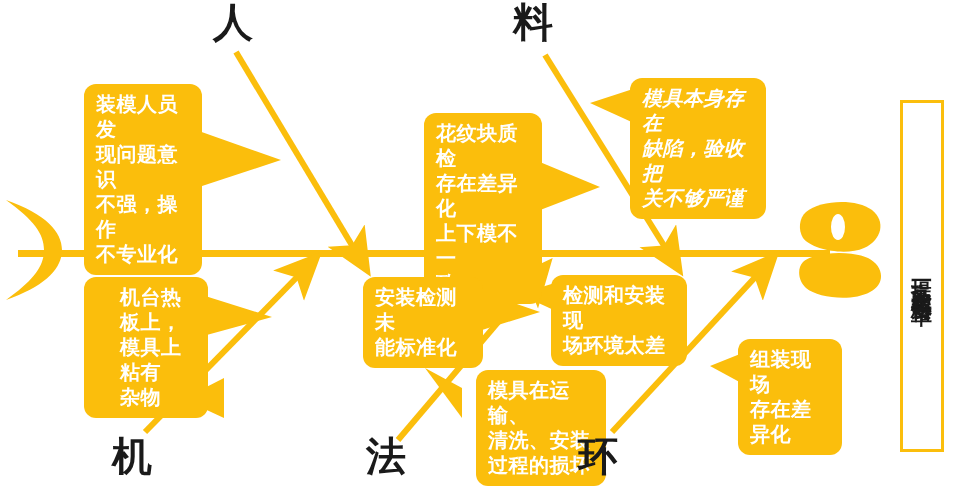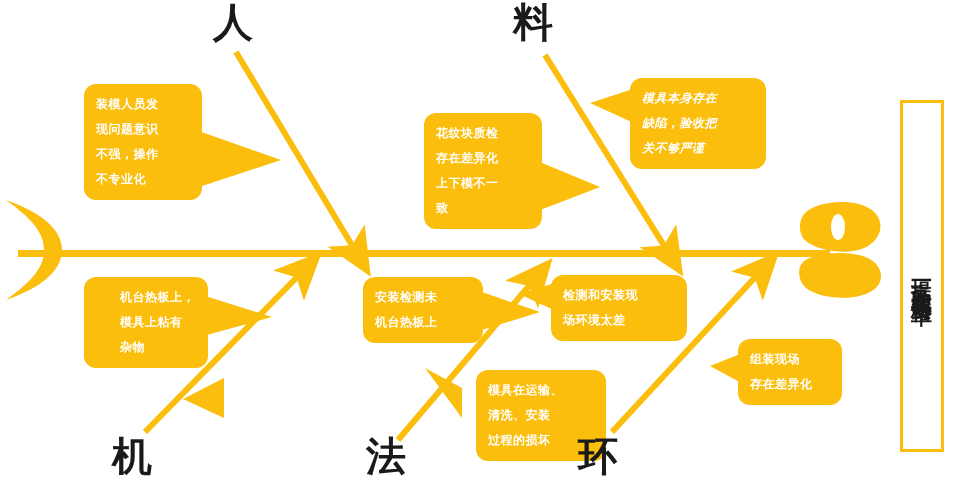--- a/index.html
+++ b/index.html
@@ -8,21 +8,21 @@
     font-family:"Liberation Sans","DejaVu Sans",sans-serif;
   }
   #stage{position:absolute;left:0;top:0;width:956px;height:500px;}
   svg.layer{position:absolute;left:0;top:0;width:956px;height:500px;}
   .bubble{
     position:absolute;
     background:#FBBE0C;
     border-radius:12px;
     color:#ffffff;
     font-weight:bold;
-    font-size:12px;
+    font-size:20px;
     line-height:25px;
     letter-spacing:0.5px;
     padding:8px 12px;
     box-sizing:border-box;
     white-space:pre-line;
     z-index:4;
   }
   .cat-label{
     position:absolute;
     color:#1a1a1a;
@@ -122,21 +122,21 @@
   <div class="bubble" style="left:630px;top:78px;width:136px;font-style:italic;">模具本身存在
 缺陷，验收把
 关不够严谨</div>
 
   <div class="bubble" style="left:84px;top:277px;width:124px;padding-left:36px;">机台热板上，
 模具上粘有
 杂物</div>
 
 
   <div class="bubble" style="left:363px;top:277px;width:120px;">安装检测未
-机台热板上</div>
+能标准化</div>
 
   <div class="bubble" style="left:476px;top:370px;width:130px;">模具在运输、
 清洗、安装
 过程的损坏</div>
 
   <div class="bubble" style="left:551px;top:275px;width:136px;">检测和安装现
 场环境太差</div>
 
   <div class="bubble" style="left:738px;top:339px;width:104px;">组装现场
 存在差异化</div>

